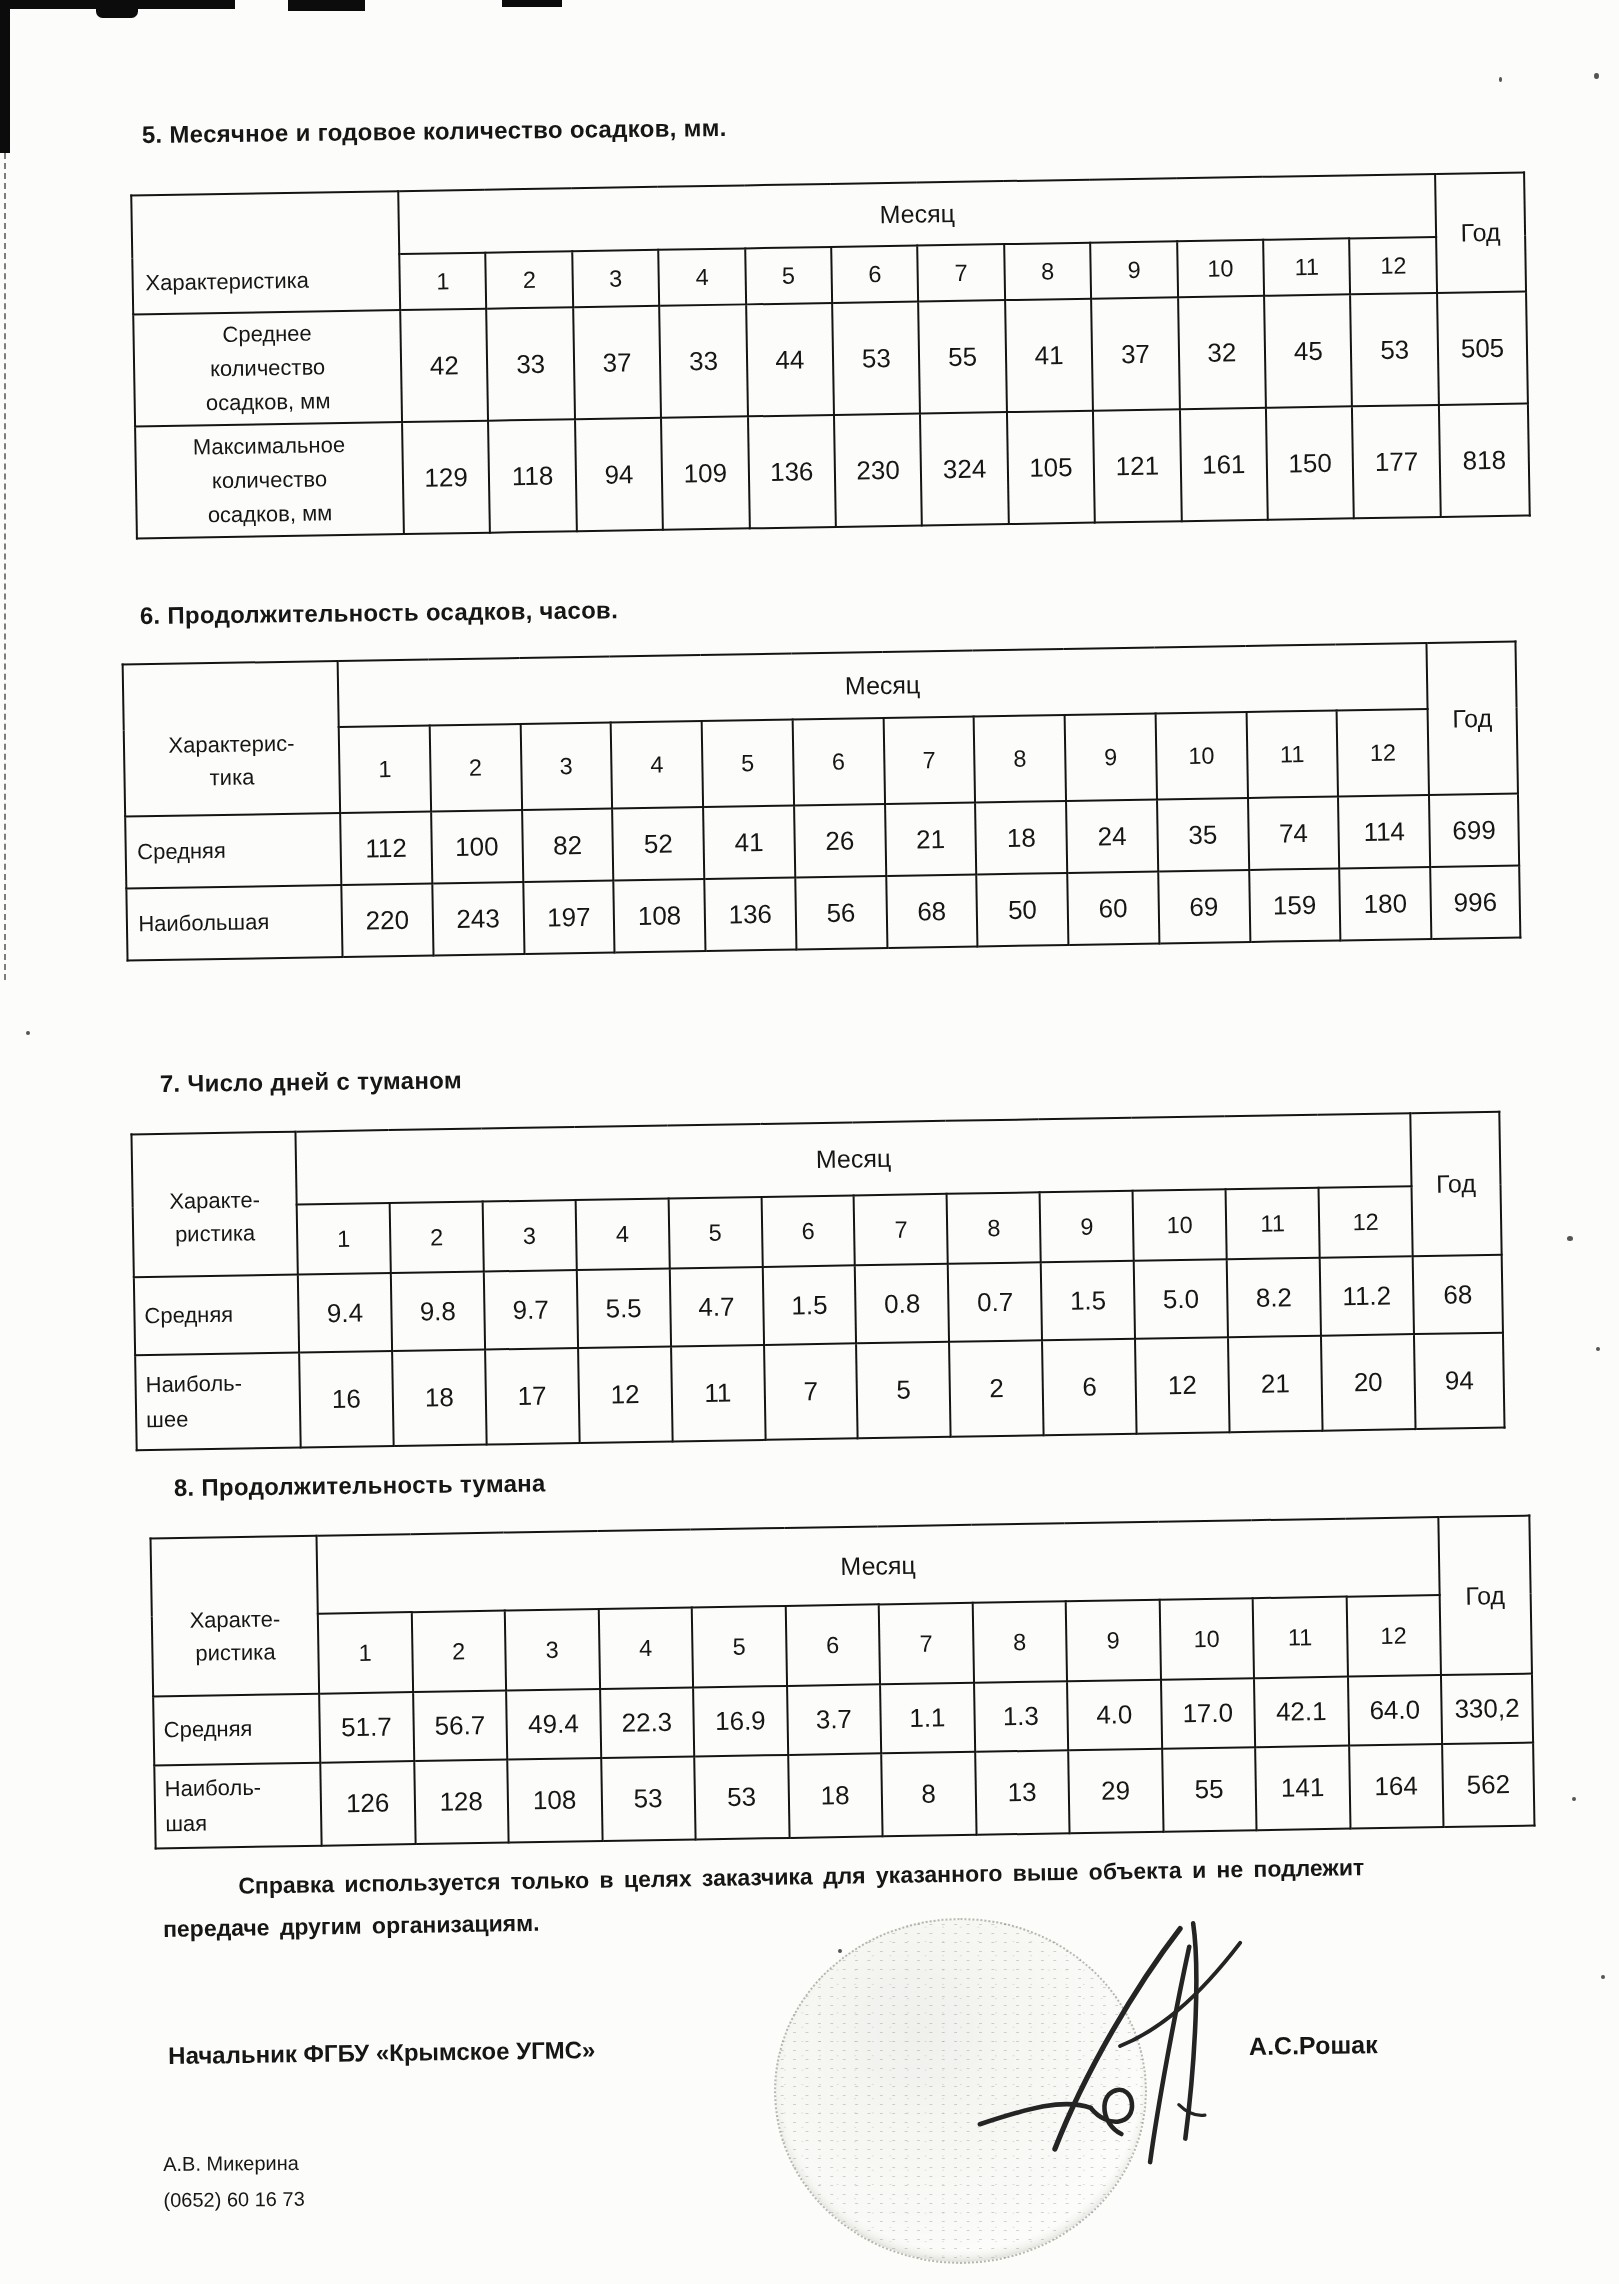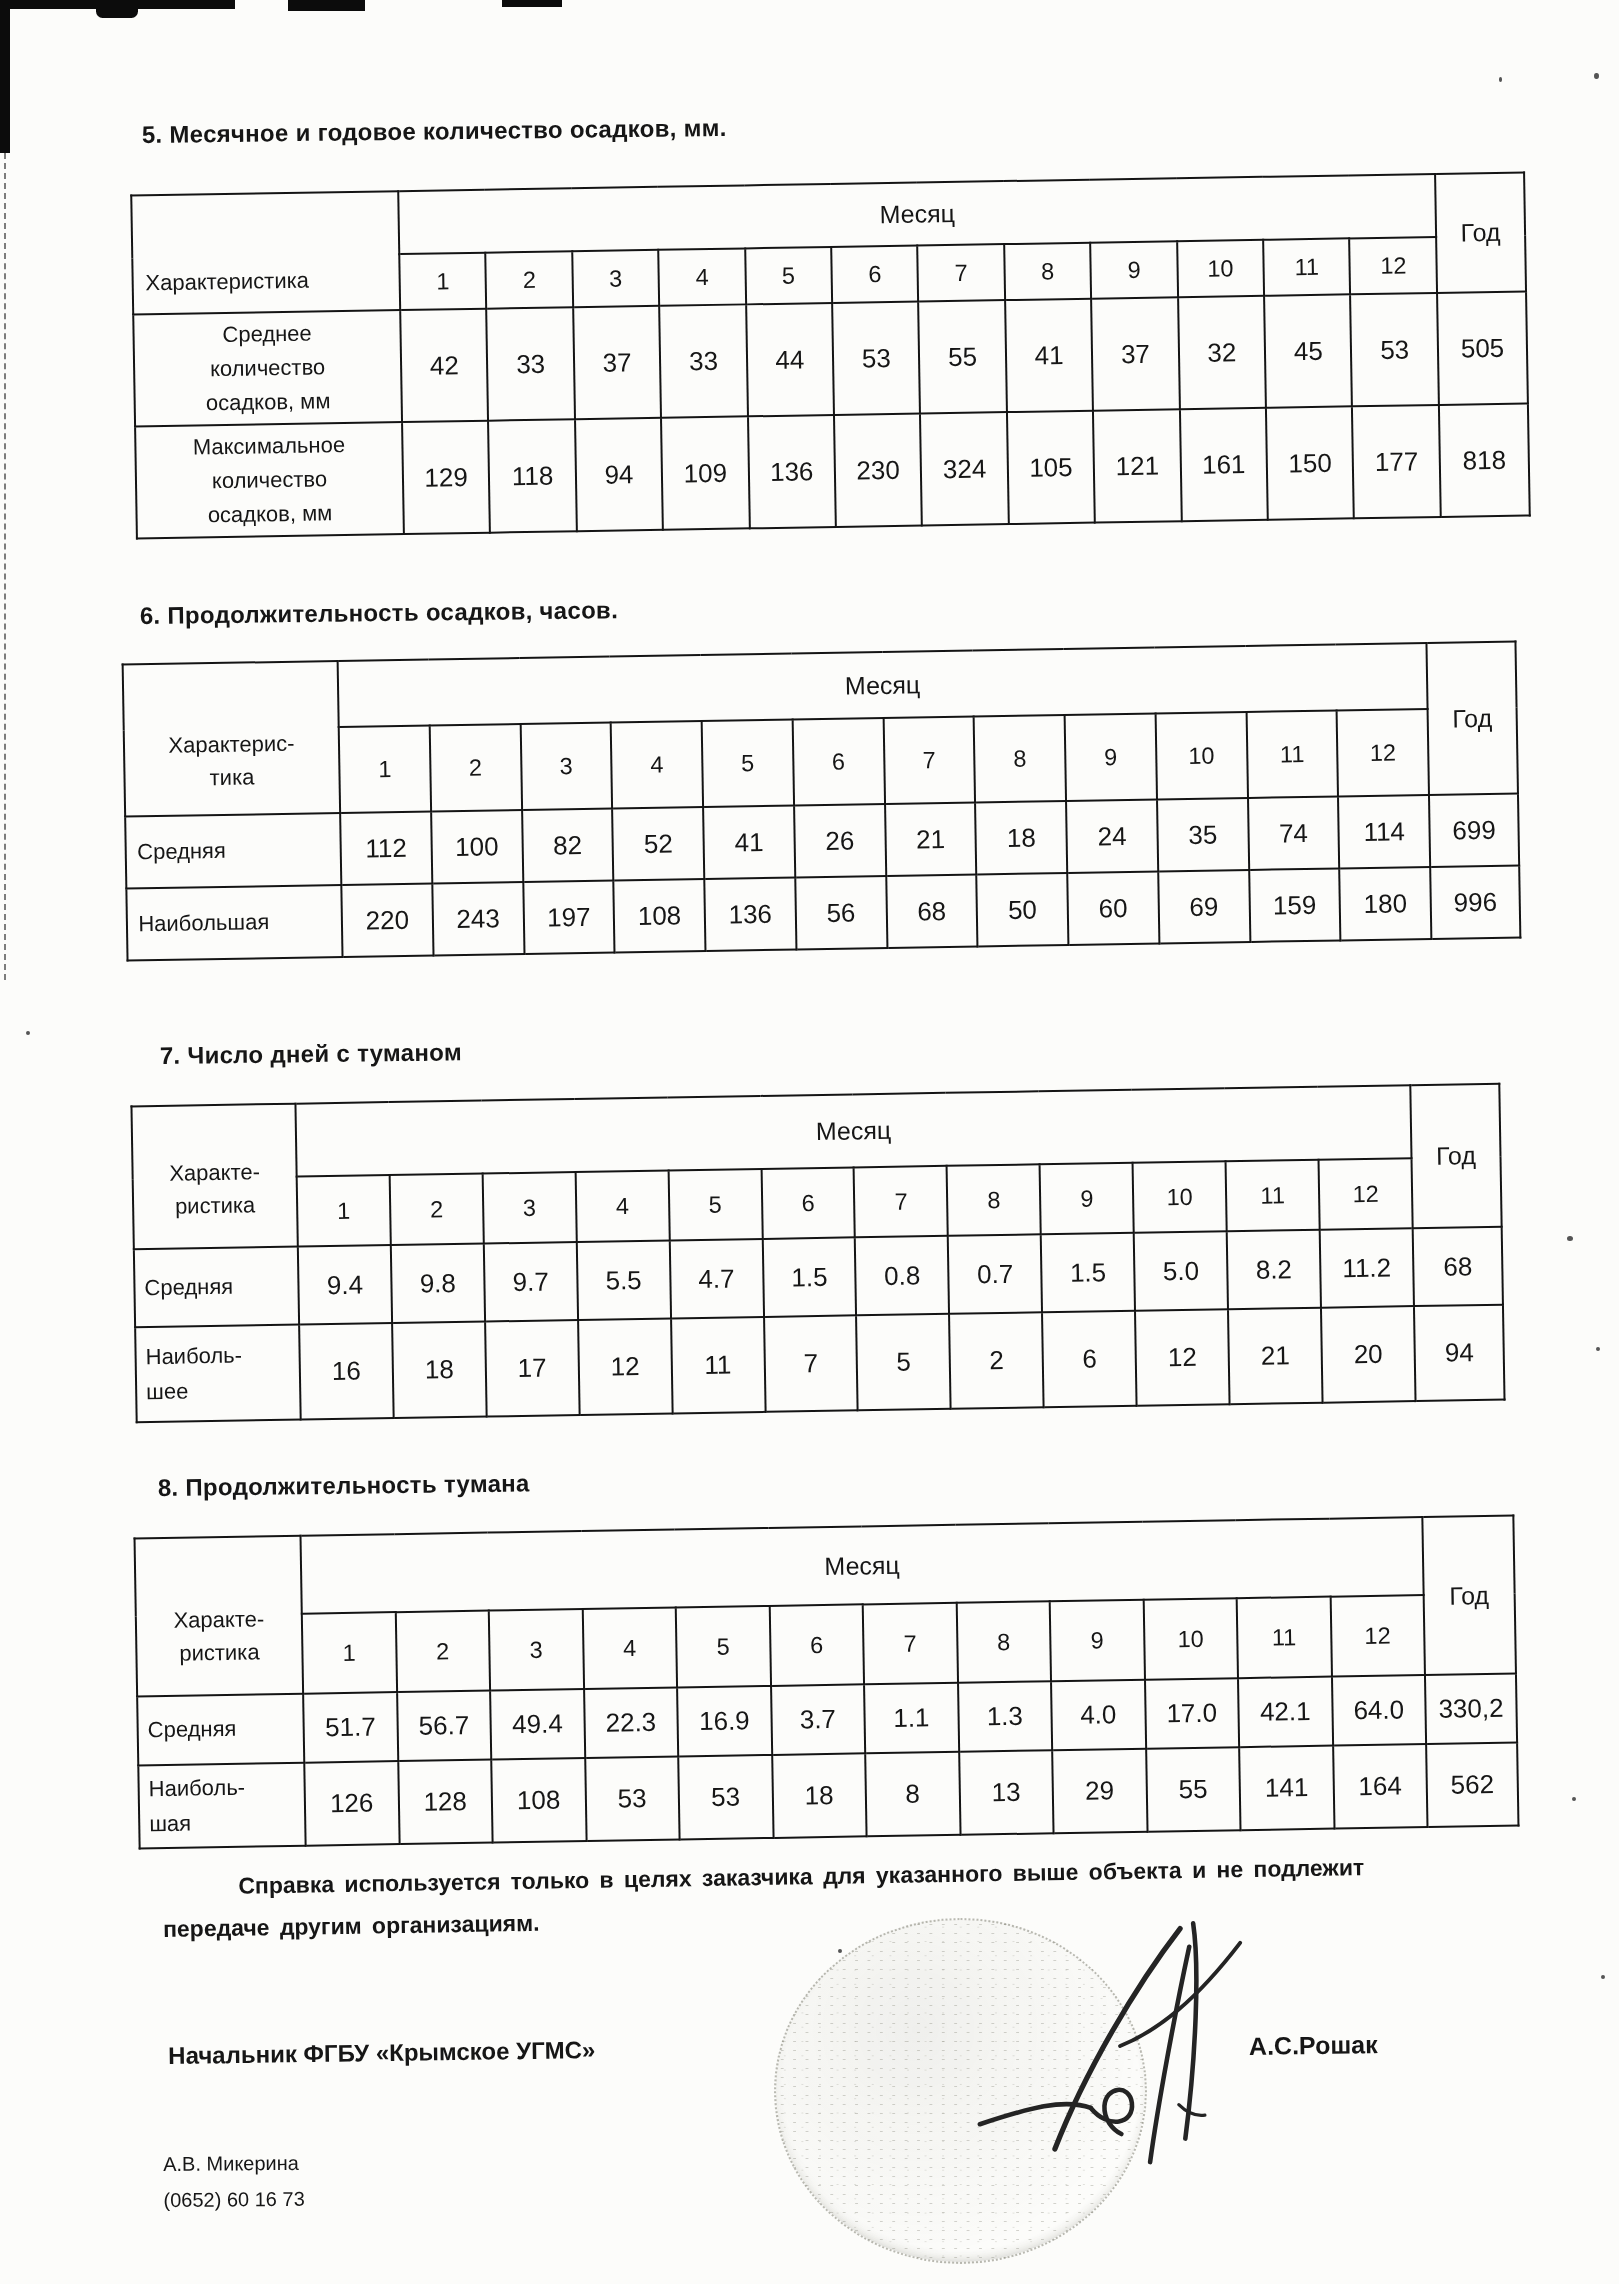--- a/index.html
+++ b/index.html
@@ -59,34 +59,34 @@
   .sec-1 table{width:1395px;}
   .sec-1 col.col-label{width:215px;}
   .sec-1 col.col-year{width:89px;}
   .sec-1 thead tr:nth-child(1){height:66px;}
   .sec-1 thead tr:nth-child(2){height:86px;}
   .sec-1 tbody tr{height:72px;}
   .sec-1 .char-cell{vertical-align:bottom;padding-bottom:19.6px;}
   .sec-1 .label-cell{text-align:left;padding-left:10.4px;}
 
   
-  .sec-2{left:133px;top:1042px;width:1375px;}
+  .sec-2{left:133px;top:1070px;width:1375px;}
   .sec-2 .tbl-title{margin-left:27px;margin-bottom:23.5px;}
   .sec-2 table{width:1370px;}
   .sec-2 col.col-label{width:164px;}
   .sec-2 col.col-year{width:89px;}
   .sec-2 thead tr:nth-child(1){height:73px;}
   .sec-2 thead tr:nth-child(2){height:70px;}
   .sec-2 tbody tr:nth-child(1){height:78px;}
   .sec-2 tbody tr:nth-child(2){height:95px;}
   .sec-2 .char-cell{vertical-align:bottom;padding-bottom:25px;}
   .sec-2 .label-cell{text-align:left;padding-left:9px;}
 
   
-  .sec-3{left:136px;top:1474px;width:1386px;}
+  .sec-3{left:152px;top:1474px;width:1386px;}
   .sec-3 .tbl-title{margin-left:22px;margin-bottom:23.5px;}
   .sec-3 table{width:1381px;}
   .sec-3 col.col-label{width:166px;}
   .sec-3 col.col-year{width:91px;}
   .sec-3 thead tr:nth-child(1){height:78px;}
   .sec-3 thead tr:nth-child(2){height:80px;}
   .sec-3 tbody tr:nth-child(1){height:69px;}
   .sec-3 tbody tr:nth-child(2){height:83px;}
   .sec-3 .char-cell{vertical-align:bottom;padding-bottom:25px;}
   .sec-3 .label-cell{text-align:left;padding-left:9px;}

